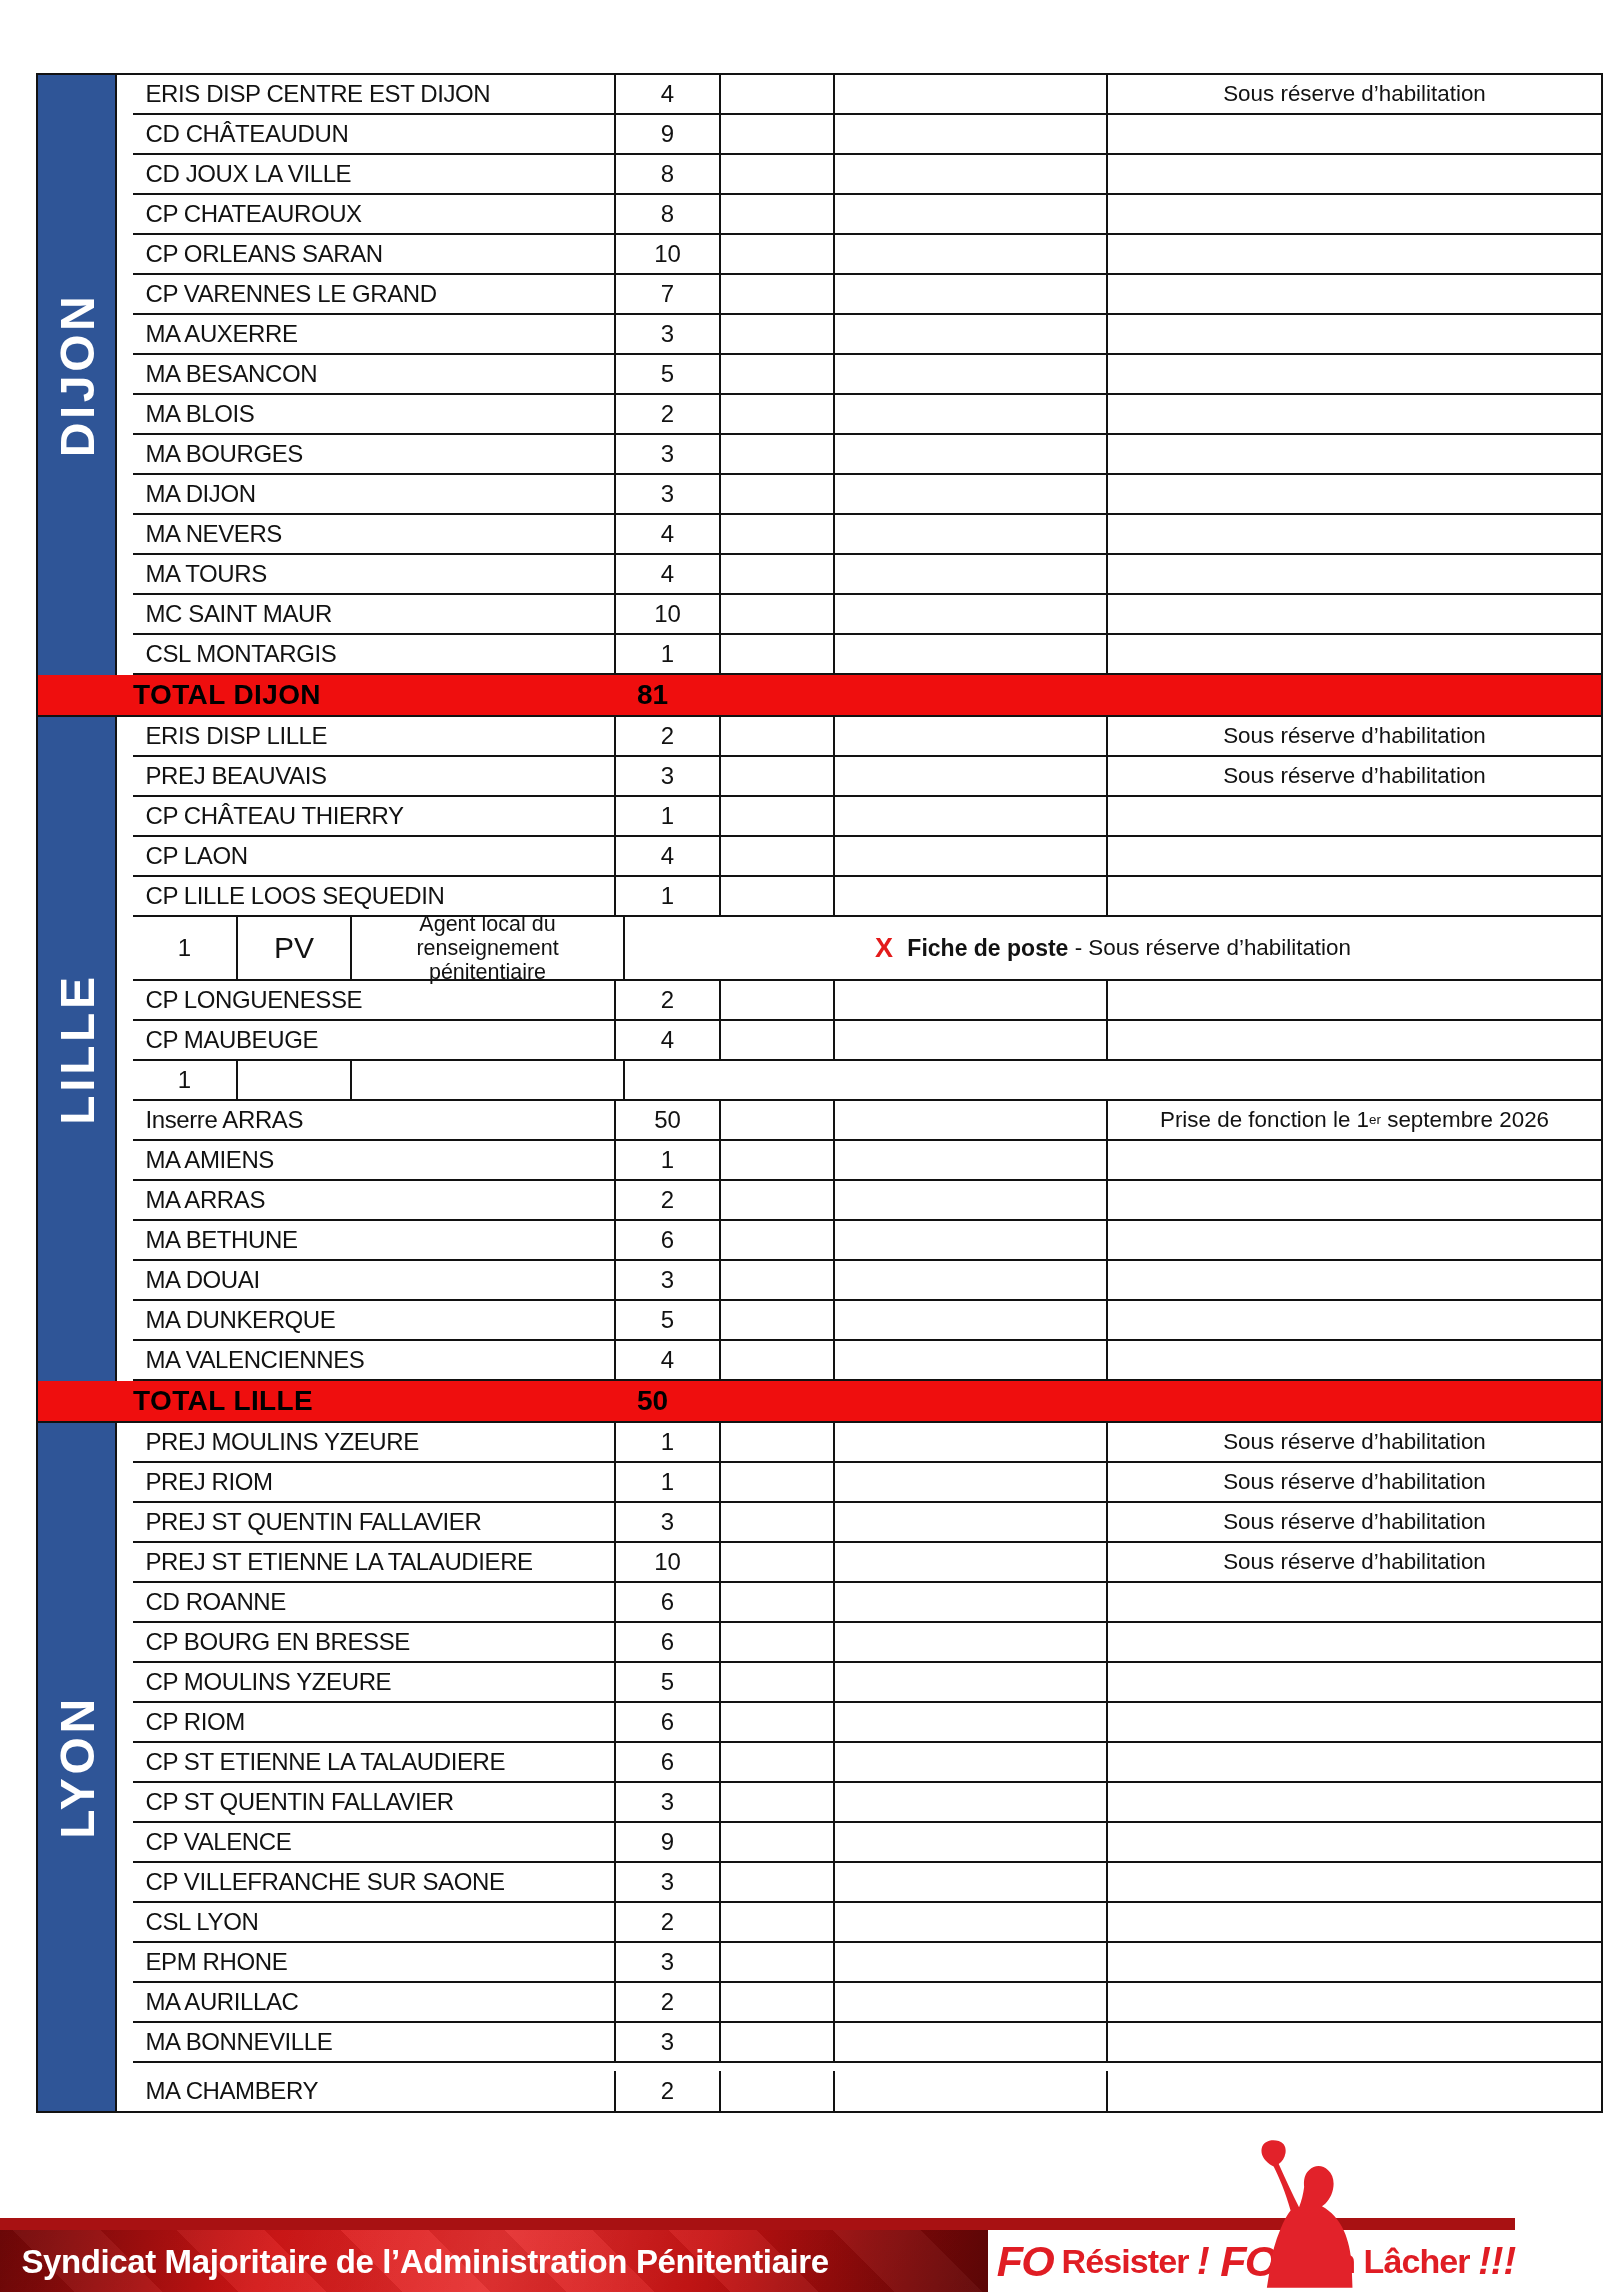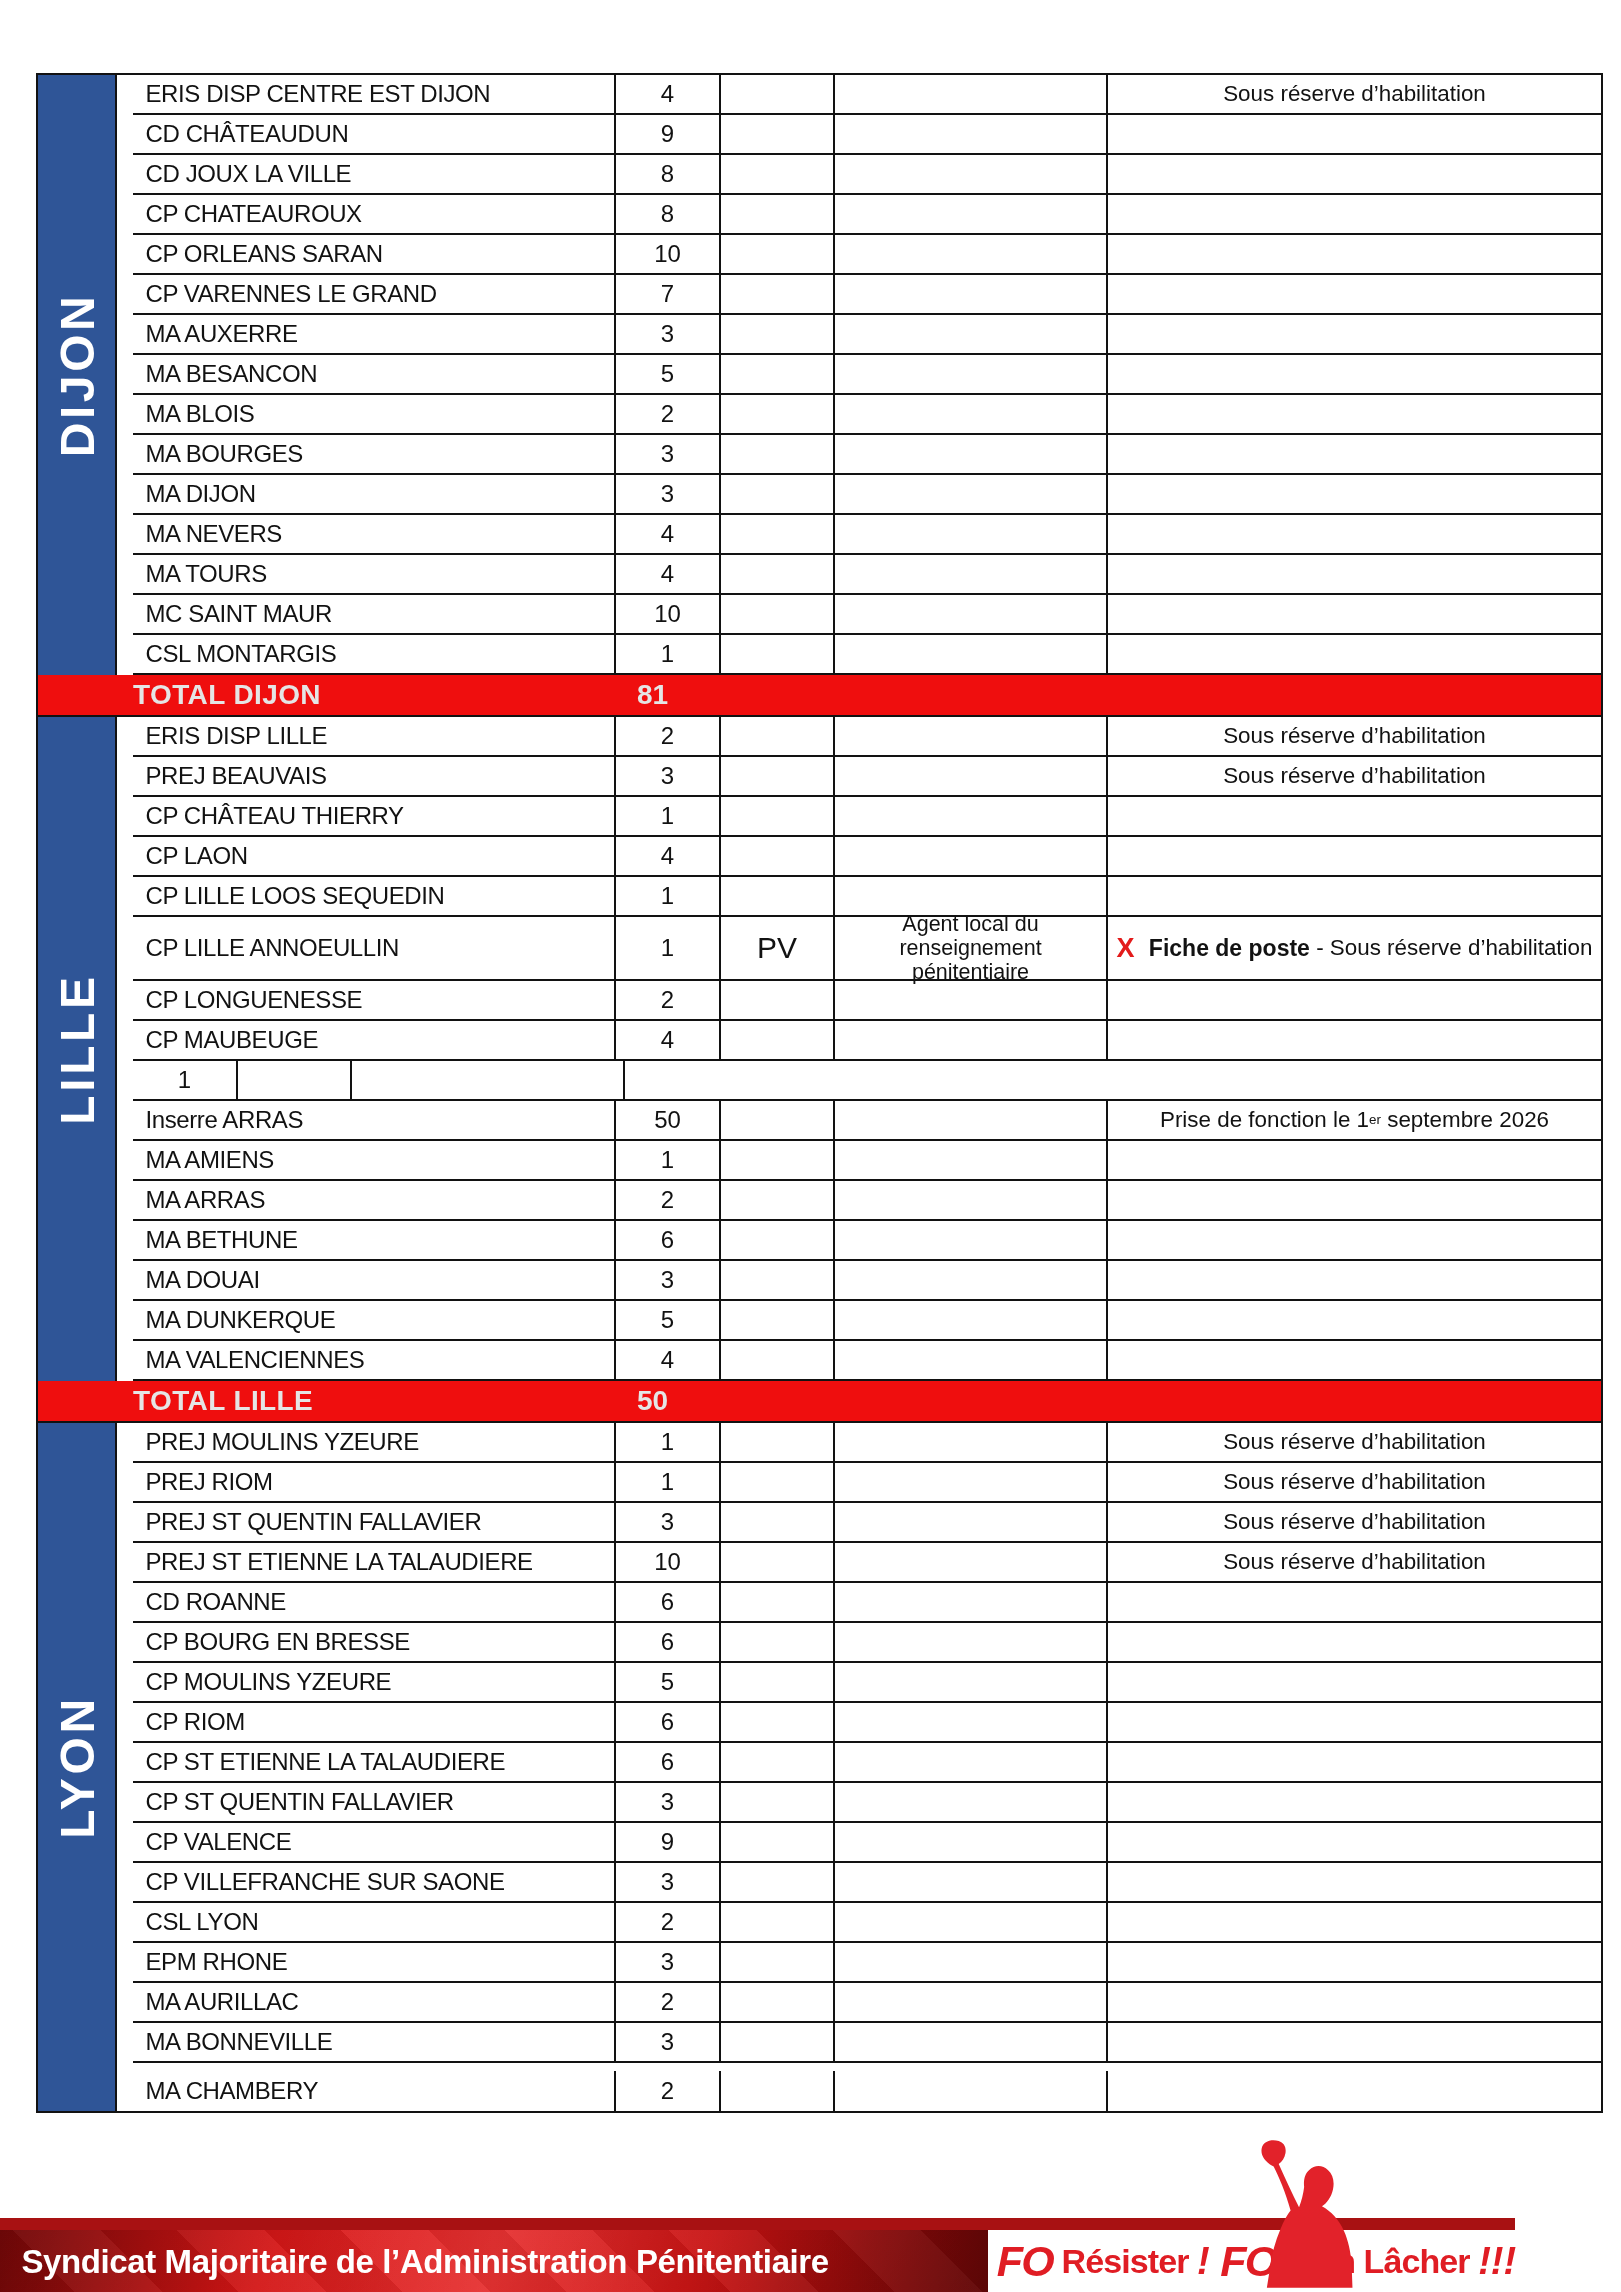--- a/index.html
+++ b/index.html
@@ -27,21 +27,21 @@
   .c-count{width:105px;border-right:2.7px solid #121212;justify-content:center;font-size:24px;}
   .c-pv{width:114px;border-right:2.7px solid #121212;justify-content:center;font-size:30px;}
   .c-agent{width:273px;border-right:2.7px solid #121212;justify-content:center;text-align:center;
            font-size:21.5px;line-height:1.12;padding:0 7.2px;}
   .c-notes{flex:1 1 auto;justify-content:center;text-align:center;font-size:22.4px;white-space:pre-wrap;}
   .n-plain{}
   .n-b{font-weight:bold;font-size:23px;}
   .n-x{color:#e31b1b;font-weight:bold;font-size:27px;margin-right:14.3px;}
   .n-sup{vertical-align:super;font-size:13.4px;line-height:0;}
   .total-row{display:flex;align-items:stretch;height:42px;box-sizing:border-box;
-             background:#ef0e0e;border-bottom:2.7px solid #121212;color:#e5e5e5;font-weight:bold;}
+             background:#ef0e0e;border-bottom:2.7px solid #121212;color:#000000;font-weight:bold;}
   .total-label{width:562px;box-sizing:border-box;padding-left:95px;display:flex;
                align-items:center;font-size:28px;letter-spacing:0.4px;}
   .total-value{width:105px;display:flex;align-items:center;justify-content:center;font-size:28px;}
   .total-fill{flex:1 1 auto;}
 
   
   .footer{position:absolute;left:0;bottom:0;width:1366px;height:75px;overflow:visible;}
   .footer-strip{position:absolute;top:0;left:0;width:1515px;height:11.6px;background:#a81112;}
   .footer-band{position:absolute;top:11.6px;left:0;width:988px;height:64px;
                display:flex;align-items:center;box-sizing:border-box;padding-left:21.5px;
@@ -276,23 +276,20 @@
     <div class="cell c-name">
               <span>CP LILLE LOOS SEQUEDIN</span>
             </div>
     <div class="cell c-count">1</div>
     <div class="cell c-pv"></div>
     <div class="cell c-agent"></div>
     <div class="cell c-notes"></div>
   </div>
 
   <div class="trow tall">
-    <div class="cell c-name">
-              <span>CP LILLE ANNOEULLIN</span>
-            </div>
     <div class="cell c-count">1</div>
     <div class="cell c-pv">PV</div>
     <div class="cell c-agent">Agent local du renseignement pénitentiaire</div>
     <div class="cell c-notes"><span class="n-x">X</span><span class="n-b">Fiche de poste</span><span class="n-plain"> - Sous réserve d’habilitation</span></div>
   </div>
 
   <div class="trow">
     <div class="cell c-name">
               <span>CP LONGUENESSE</span>
             </div>

